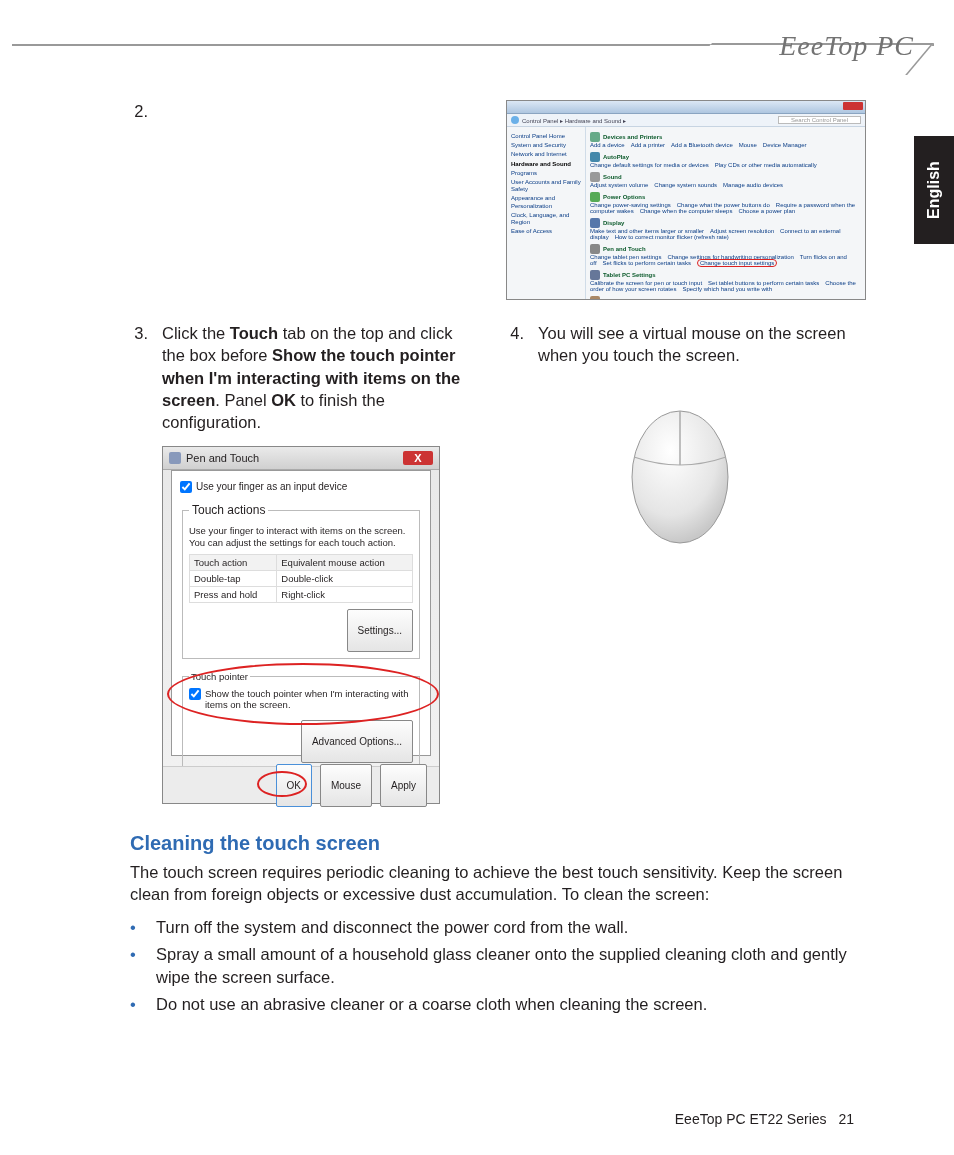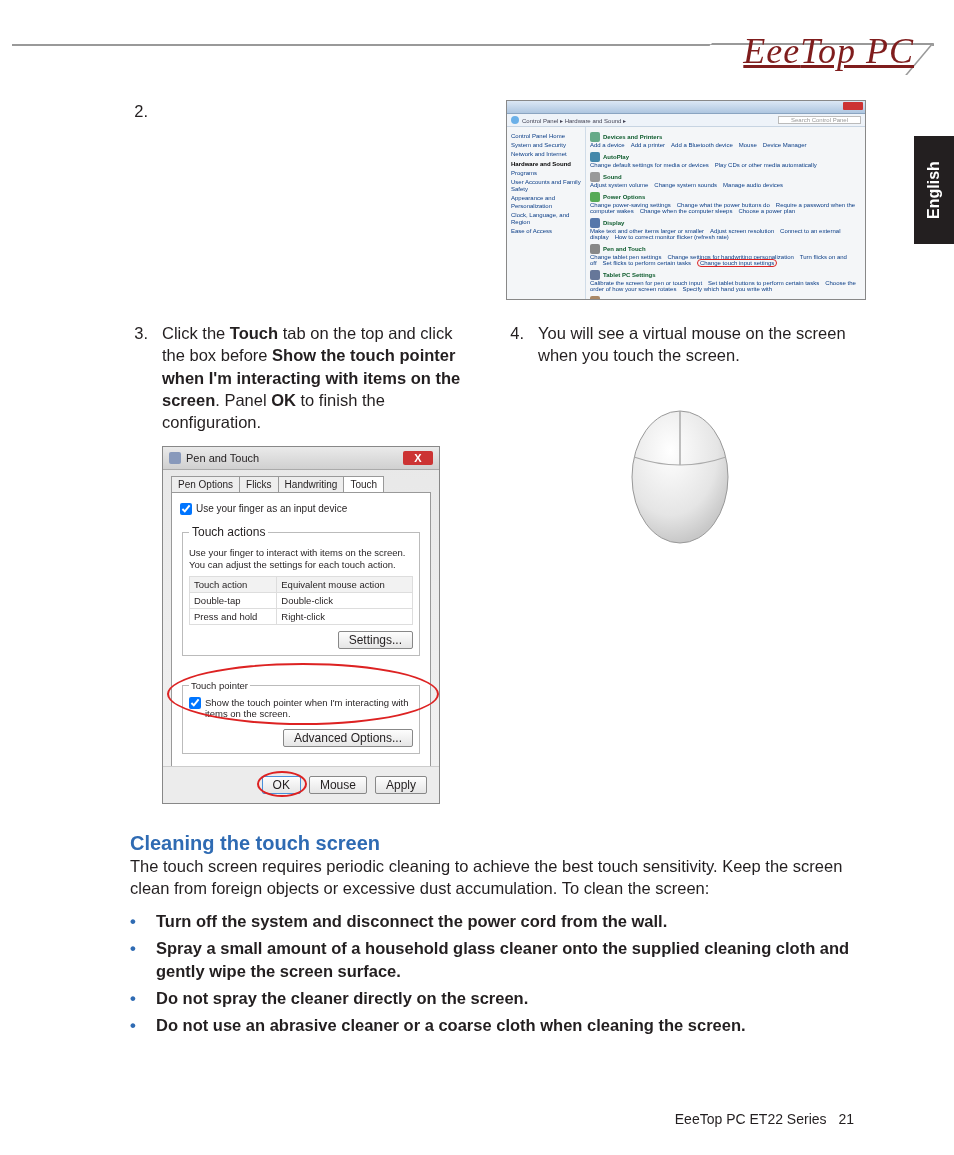--- a/index.html
+++ b/index.html
@@ -33,24 +33,23 @@
     transform: skewX(-40deg);
     transform-origin: top right;
     background: #fff;
   }
   .brand {
     position: absolute;
     right: 40px;
     top: 30px;
     font-family: "Times New Roman", serif;
     font-style: italic;
-    font-size: 36px;
-    color: #7f1d1d;
+    font-size: 28px;
+    color: #737373;
     letter-spacing: 1px;
-    text-decoration: underline;
   }
   .brand .pc {
     font-style: italic;
     font-weight: normal;
     font-family: "Times New Roman", serif;
   }
   .lang-tab {
     position: absolute;
     right: 0;
     top: 136px;
@@ -264,33 +263,33 @@
     padding: 2px 4px;
     text-align: left;
     font-weight: normal;
   }
   table.ta-tbl th {
     background: #f2f2f2;
   }
   .btn {
     border: 1px solid #888;
     background: linear-gradient(#fdfdfd, #e5e5e5);
-    padding: 1px 10px;
+    padding: 15px 10px;
     border-radius: 2px;
-    font-size: 12px;
+    font-size: 10px;
     display: inline-block;
   }
   .pt-btns-row {
     text-align: right;
     margin-top: 6px;
   }
   fieldset.tp {
     border: 1px solid #bbb;
     padding: 6px;
-    margin-top: 24px;
+    margin-top: 12px;
     font-size: 9.5px;
   }
   .pt-bottom {
     position: absolute;
     bottom: 0;
     left: 0;
     right: 0;
     height: 36px;
     background: #ececec;
     border-top: 1px solid #ccc;
@@ -309,39 +308,38 @@
   
   .mouse-svg {
     display: block;
     margin: 20px auto 0;
   }
   
   h2.section {
     color: #2f6bb3;
     font-size: 20px;
     font-weight: bold;
-    margin: 28px 0 0;
+    margin: 28px 0 6px;
   }
   .para {
     font-size: 16.5px;
     line-height: 1.35;
     margin: 0 0 10px;
   }
   ul.bullets {
     list-style: none;
     padding: 0;
     margin: 0;
   }
   ul.bullets li {
     display: flex;
     gap: 14px;
     font-size: 16.5px;
     line-height: 1.4;
     margin: 4px 0;
-    font-weight: bold;
   }
   ul.bullets li:before {
     content: "•";
     color: #2f6bb3;
     flex: 0 0 auto;
     width: 12px;
   }
   .footer {
     position: absolute;
     right: 100px;
@@ -433,26 +431,20 @@
           <span>Click the </span><b>Touch</b><span> tab on the top and click the box before </span><b>Show the touch pointer when I'm interacting with items on the screen</b><span>. Panel </span><b>OK</b><span> to finish the configuration.</span>
         </span>
       </div>
 
       <div style="margin-left:32px;margin-top:4px">
         <div class="screenshot pt">
           <div class="pt-title">
             <span style="display:inline-block;width:12px;height:12px;background:#89b;border-radius:2px;margin-right:5px"></span>
             <span>Pen and Touch</span>
             <span class="x">X</span>
-          </div>
-          <div class="pt-tabs">
-            <div class="pt-tab">Pen Options</div>
-            <div class="pt-tab">Flicks</div>
-            <div class="pt-tab">Handwriting</div>
-            <div class="pt-tab active">Touch</div>
           </div>
           <div class="pt-pane">
             <label class="pt-check">
               <input type="checkbox" checked="" style="">
               <span>Use your finger as an input device</span>
             </label>
             <fieldset class="ta">
               <legend>Touch actions</legend>
               <div class="ta-desc">Use your finger to interact with items on the screen. You can adjust the settings for each touch action.</div>
               <table class="ta-tbl">
@@ -517,23 +509,20 @@
   <h2 class="section">Cleaning the touch screen</h2>
   <p class="para">The touch screen requires periodic cleaning to achieve the best touch sensitivity. Keep the screen clean from foreign objects or excessive dust accumulation. To clean the screen:</p>
   <ul class="bullets">
     <li>
         <span>Turn off the system and disconnect the power cord from the wall.</span>
       </li>
     <li>
         <span>Spray a small amount of a household glass cleaner onto the supplied cleaning cloth and gently wipe the screen surface.</span>
       </li>
     <li>
-        <span>Do not spray the cleaner directly on the screen.</span>
-      </li>
-    <li>
         <span>Do not use an abrasive cleaner or a coarse cloth when cleaning the screen.</span>
       </li>
   </ul>
 
 </div>
 
 <div class="footer">
   <span>EeeTop PC ET22 Series</span>
   <span class="pg">21</span>
 </div>

